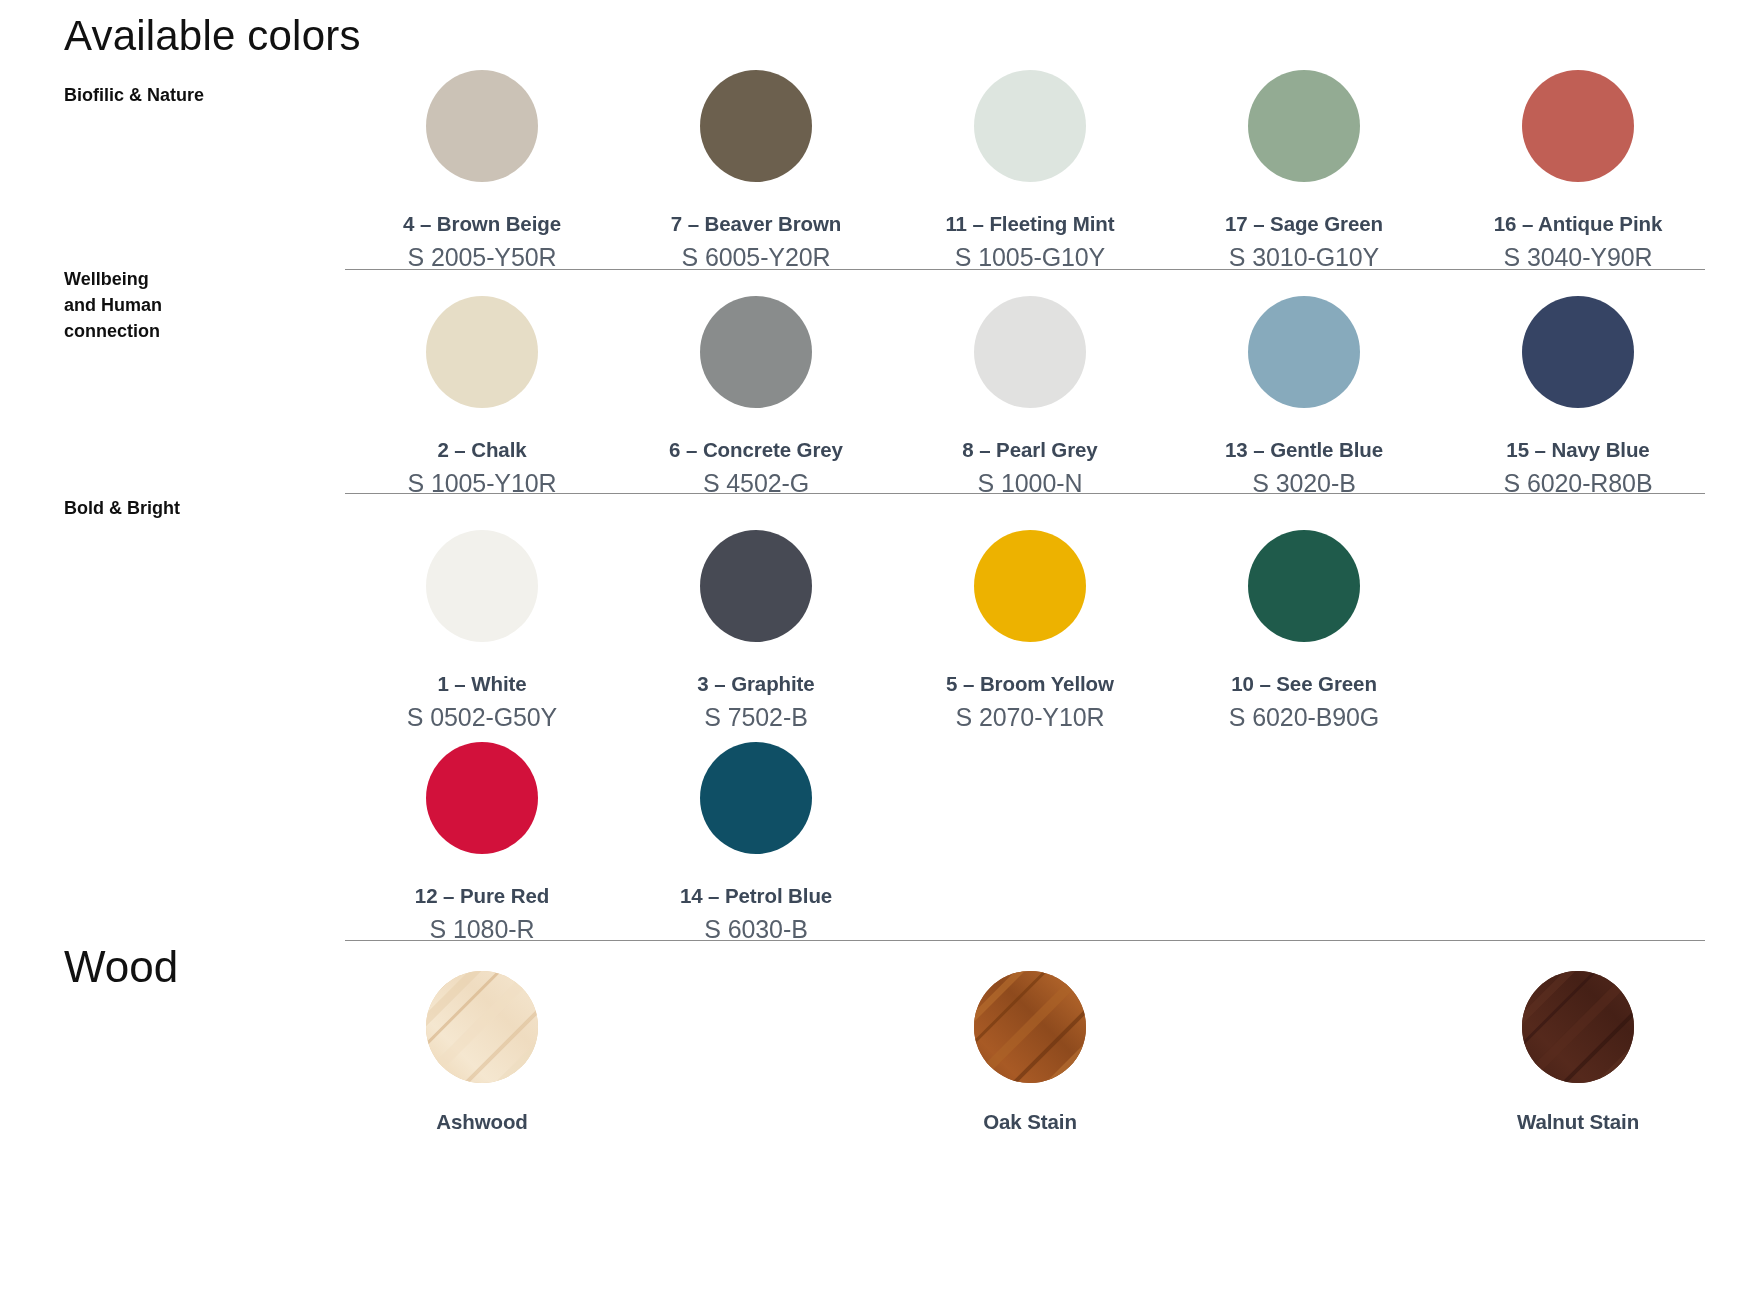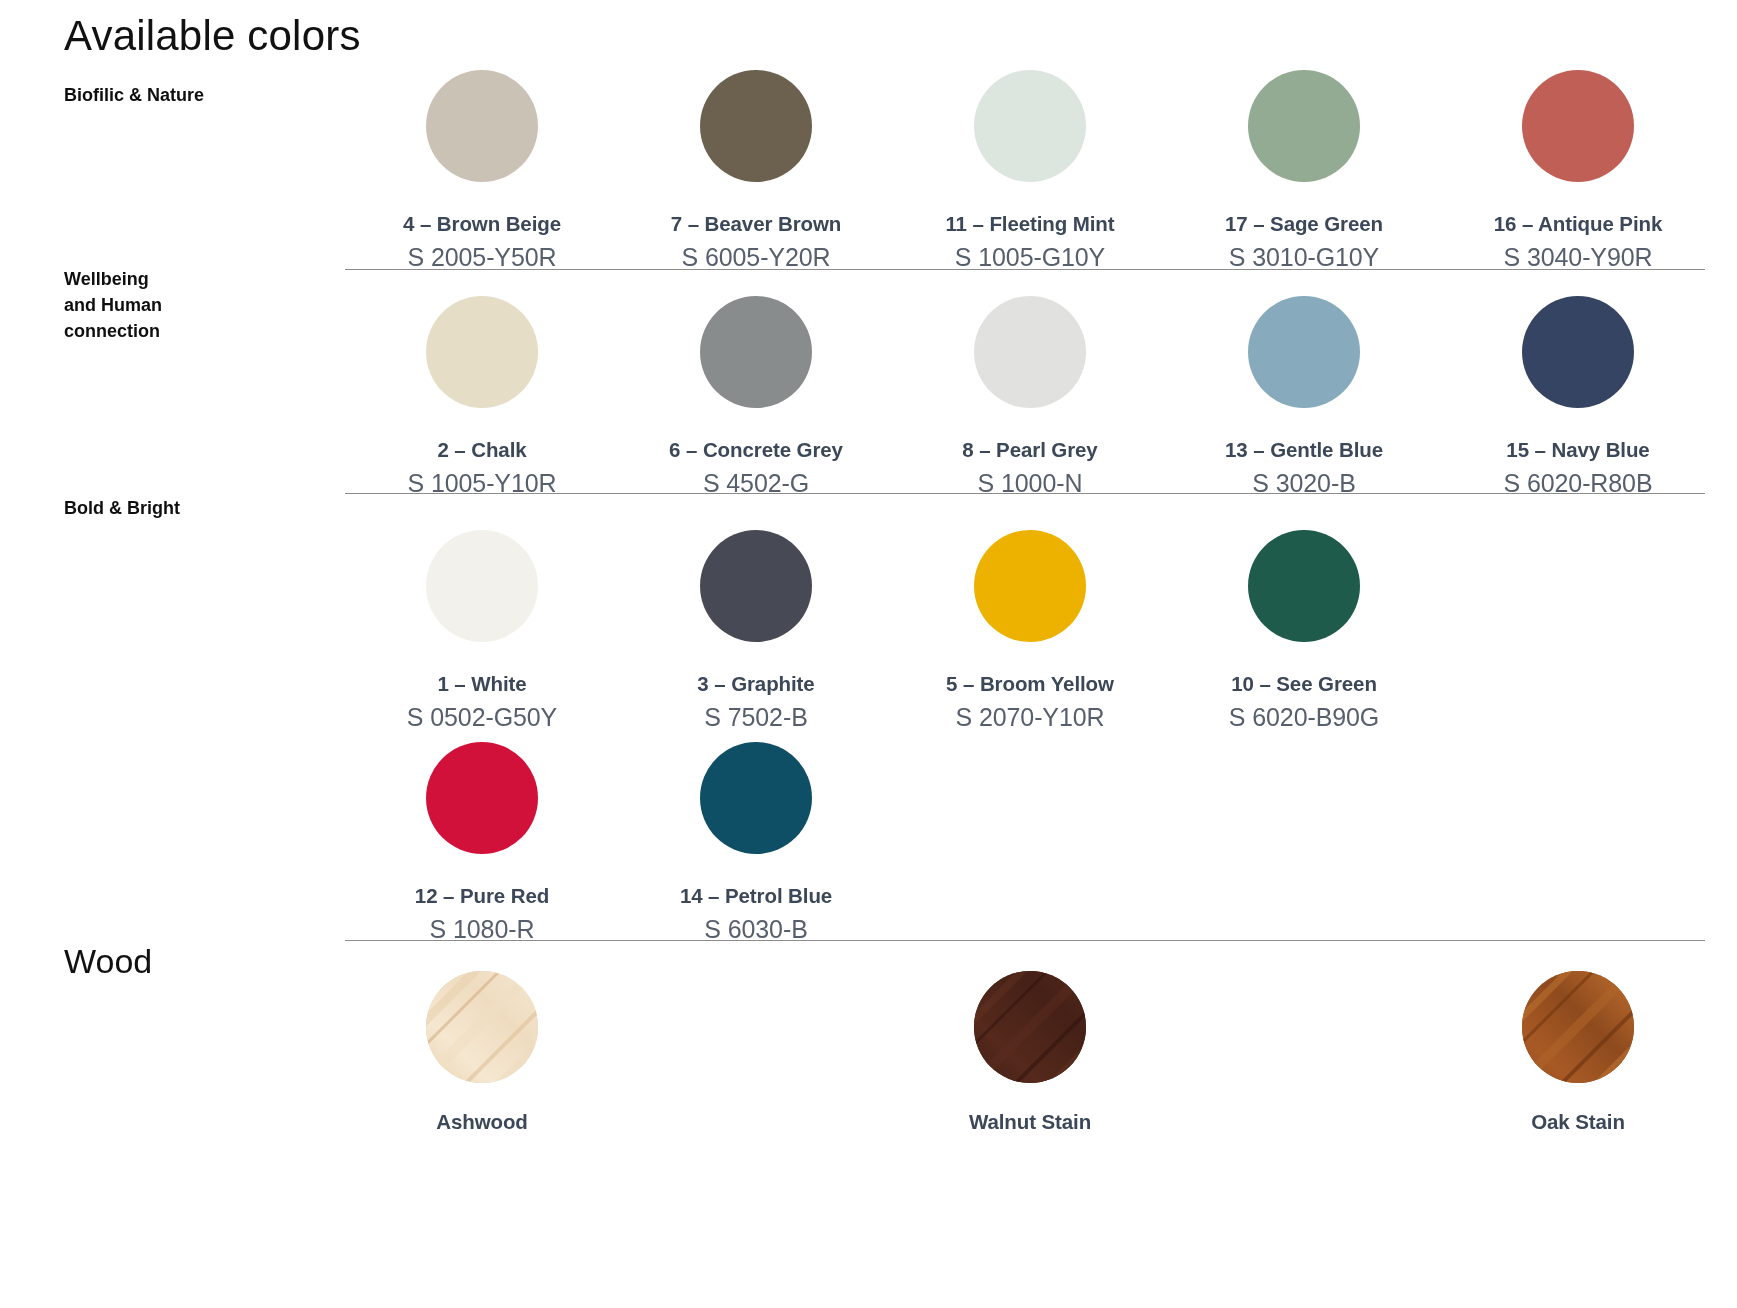--- a/index.html
+++ b/index.html
@@ -51,21 +51,21 @@
     left: 64px;
     font-weight: 700;
     color: #0f0f0f;
     font-size: 18px;
     line-height: 1.45;
     width: 270px;
   }
 
   .section-label.big {
     font-weight: 400;
-    font-size: 34px;
+    font-size: 44px;
     color: #111111;
     line-height: 1.1;
   }
 
   
   .swatch-row {
     position: absolute;
     left: 345px;
     width: 1370px;
     display: flex;
@@ -278,46 +278,20 @@
               <path d="M-40 160 L160 -40" stroke="#d2ab7e" stroke-width="3"></path>
               <path d="M-20 175 L175 -20" stroke="#f1dfc4" stroke-width="11"></path>
               <path d="M10 190 L190 10" stroke="#dcbd96" stroke-width="4"></path>
               <path d="M35 200 L200 35" stroke="#eddcc0" stroke-width="8"></path>
               <path d="M60 205 L205 60" stroke="#d7b086" stroke-width="3"></path>
               <path d="M-40 90 L90 -40" stroke="#e2c49e" stroke-width="6"></path>
             </g>
           </svg>
         </div>
         <div class="swatch-name">Ashwood</div>
-      </div>
-
-      <div class="swatch wood">
-        <div class="dot" style="background:#4b2318">
-          <svg class="grain" viewBox="0 0 160 160" preserveAspectRatio="none" aria-hidden="true">
-            <defs>
-              <linearGradient id="walBase" x1="0" y1="1" x2="1" y2="0">
-                <stop offset="0%" stop-color="#3b1a12"></stop>
-                <stop offset="35%" stop-color="#55291c"></stop>
-                <stop offset="65%" stop-color="#452016"></stop>
-                <stop offset="100%" stop-color="#5b2e20"></stop>
-              </linearGradient>
-            </defs>
-            <rect width="160" height="160" fill="url(#walBase)"></rect>
-            <g stroke-linecap="round" fill="none" opacity="0.5">
-              <path d="M-40 112 L112 -40" stroke="#331510" stroke-width="5"></path>
-              <path d="M-40 134 L134 -40" stroke="#603223" stroke-width="8"></path>
-              <path d="M-40 160 L160 -40" stroke="#301310" stroke-width="3"></path>
-              <path d="M-20 180 L180 -20" stroke="#5a2d1f" stroke-width="10"></path>
-              <path d="M8 194 L194 8" stroke="#2d120d" stroke-width="4"></path>
-              <path d="M34 204 L204 34" stroke="#613425" stroke-width="6"></path>
-              <path d="M-40 90 L90 -40" stroke="#4e2519" stroke-width="6"></path>
-            </g>
-          </svg>
-        </div>
-        <div class="swatch-name">Walnut Stain</div>
       </div>
 
       <div class="swatch wood">
         <div class="dot" style="background:#9a5121">
           <svg class="grain" viewBox="0 0 160 160" preserveAspectRatio="none" aria-hidden="true">
             <defs>
               <linearGradient id="oakBase" x1="0" y1="1" x2="1" y2="0">
                 <stop offset="0%" stop-color="#7d3f18"></stop>
                 <stop offset="30%" stop-color="#a85a25"></stop>
                 <stop offset="55%" stop-color="#8e4a1d"></stop>
@@ -334,16 +308,42 @@
               <path d="M8 192 L192 8" stroke="#6a3310" stroke-width="4"></path>
               <path d="M34 202 L202 34" stroke="#bb7434" stroke-width="6"></path>
               <path d="M58 208 L208 58" stroke="#7a3c15" stroke-width="3"></path>
               <path d="M-40 88 L88 -40" stroke="#a45b25" stroke-width="6"></path>
             </g>
           </svg>
         </div>
         <div class="swatch-name">Oak Stain</div>
       </div>
 
+      <div class="swatch wood">
+        <div class="dot" style="background:#4b2318">
+          <svg class="grain" viewBox="0 0 160 160" preserveAspectRatio="none" aria-hidden="true">
+            <defs>
+              <linearGradient id="walBase" x1="0" y1="1" x2="1" y2="0">
+                <stop offset="0%" stop-color="#3b1a12"></stop>
+                <stop offset="35%" stop-color="#55291c"></stop>
+                <stop offset="65%" stop-color="#452016"></stop>
+                <stop offset="100%" stop-color="#5b2e20"></stop>
+              </linearGradient>
+            </defs>
+            <rect width="160" height="160" fill="url(#walBase)"></rect>
+            <g stroke-linecap="round" fill="none" opacity="0.5">
+              <path d="M-40 112 L112 -40" stroke="#331510" stroke-width="5"></path>
+              <path d="M-40 134 L134 -40" stroke="#603223" stroke-width="8"></path>
+              <path d="M-40 160 L160 -40" stroke="#301310" stroke-width="3"></path>
+              <path d="M-20 180 L180 -20" stroke="#5a2d1f" stroke-width="10"></path>
+              <path d="M8 194 L194 8" stroke="#2d120d" stroke-width="4"></path>
+              <path d="M34 204 L204 34" stroke="#613425" stroke-width="6"></path>
+              <path d="M-40 90 L90 -40" stroke="#4e2519" stroke-width="6"></path>
+            </g>
+          </svg>
+        </div>
+        <div class="swatch-name">Walnut Stain</div>
+      </div>
+
     </div>
   </div>
 
 </div>
 
 </body></html>

